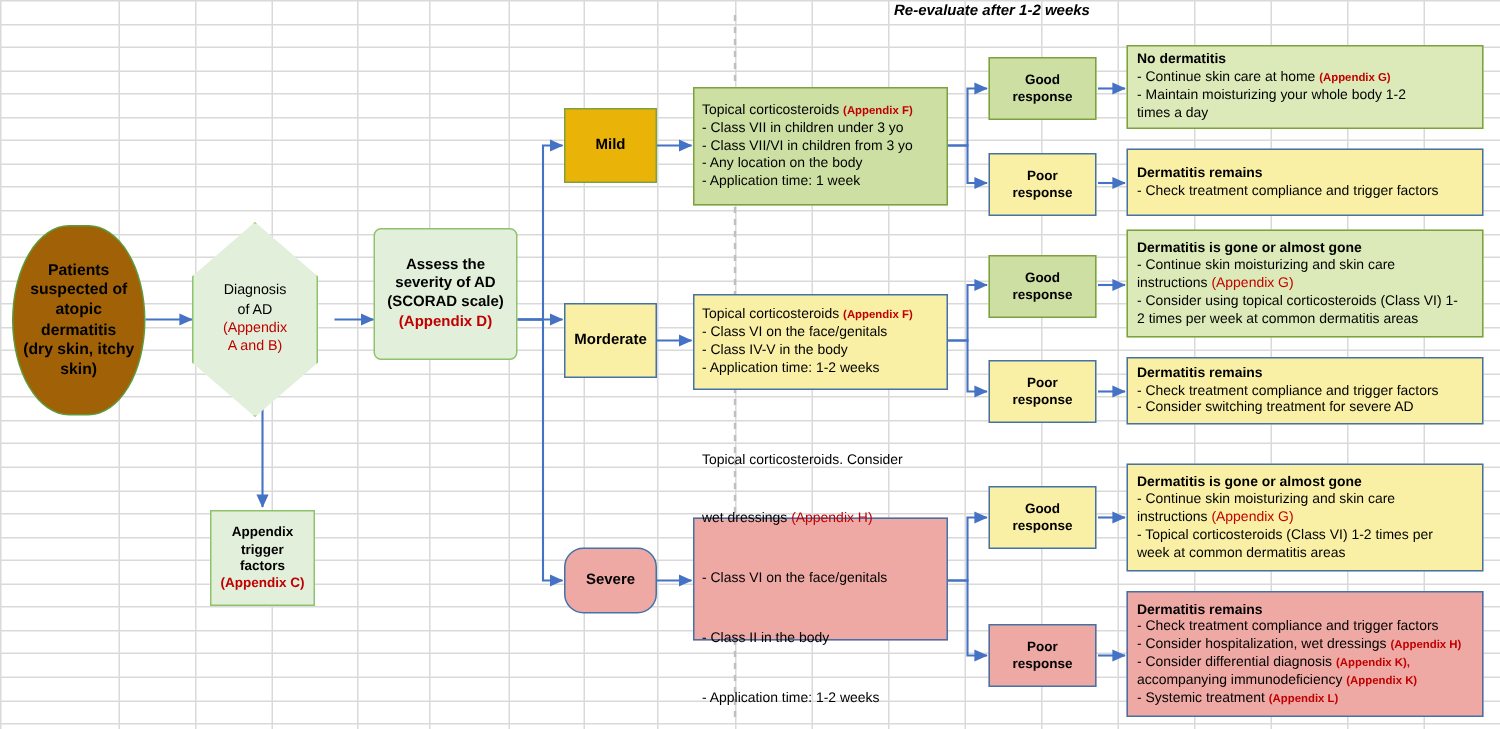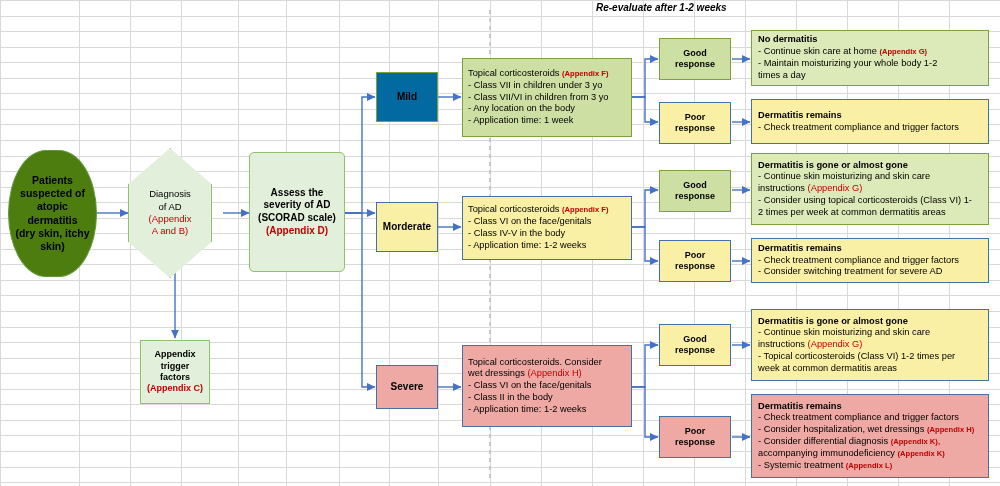--- a/index.html
+++ b/index.html
@@ -18,38 +18,38 @@
   #wires{position:absolute;inset:0;z-index:1;}
 
   
   .node{position:absolute;z-index:2;box-sizing:border-box;
         display:flex;flex-direction:column;justify-content:center;
         line-height:1.27;}
   .ctr{text-align:center;align-items:center;font-weight:bold;}
   .lft{text-align:left;}
 
   .start{
-    background:#4d7c0f;border:1px solid #5f9a3b;border-radius:48px/80px;
+    background:#a16207;border:1px solid #5f9a3b;border-radius:48px/80px;
     color:#000;font-size:10.5px;
   }
   .hexwrap{position:absolute;z-index:2;}
   .hex{
     width:100%;height:100%;background:#E2EFDA;border:1px solid #8fc36b;
     -webkit-clip-path:polygon(0% 28%,50% 0%,100% 28%,100% 100%,50% 100%,0% 100%);
     clip-path:polygon(0% 28%,50% 0%,100% 28%,100% 72%,50% 100%,0% 72%);
     display:flex;flex-direction:column;justify-content:center;align-items:center;
     text-align:center;font-size:9.5px;line-height:1.3;
   }
   .assess{background:#E2EFDA;border:1px solid #8fc36b;border-radius:5px;font-size:10px;}
   .trigger{background:#E2EFDA;border:1px solid #8fc36b;font-size:9px;}
 
   .sev{border:1px solid #4472a8;font-size:10px;}
-  .sev-mild{background:#0369a1;border-color:#7ba23f;}
+  .sev-mild{background:#eab308;border-color:#7ba23f;}
   .sev-mod{background:#FAF0A5;border-color:#4472a8;}
-  .sev-sev{background:#EEA9A4;border-color:#4472a8;}
+  .sev-sev{background:#EEA9A4;border-color:#4472a8;border-radius:13px;}
 
   .tx{border:1px solid #4472a8;padding:3px 5px;font-size:9.3px;}
   .tx-green{background:#CDDFA3;border-color:#7ba23f;}
   .tx-yellow{background:#FAF0A5;}
   .tx-pink{background:#EEA9A4;}
 
   .resp{border:1px solid #4472a8;font-size:9px;}
   .resp-green{background:#CDDFA3;border-color:#7ba23f;}
   .resp-yellow{background:#FAF0A5;}
   .resp-pink{background:#EEA9A4;}
@@ -177,21 +177,21 @@
 
 <div class="hexwrap" style="left:128px;top:148px;width:82px;height:128px;">
   <div class="hex">
     <span class="ln">Diagnosis</span>
     <span class="ln">of AD</span>
     <span class="ln appx">(Appendix</span>
     <span class="ln appx">A and B)</span>
   </div>
 </div>
 
-<div class="node assess ctr" style="left:249px;top:152px;width:96px;height:120px;">
+<div class="node assess ctr" style="left:249px;top:152px;width:96px;height:88px;">
   <span class="ln">Assess the</span>
   <span class="ln">severity of AD</span>
   <span class="ln">(SCORAD scale)</span>
   <span class="ln appx">(Appendix D)</span>
 </div>
 
 <div class="node trigger ctr" style="left:140px;top:340px;width:70px;height:64px;">
   <span class="ln">Appendix</span>
   <span class="ln">trigger</span>
   <span class="ln">factors</span>
@@ -216,21 +216,21 @@
   <span class="ln">- Application time: 1 week</span>
 </div>
 
 <div class="node tx tx-yellow lft" style="left:462px;top:196px;width:170px;height:64px;">
   <span class="ln"><span>Topical corticosteroids</span> <span class="appx-sm">(Appendix F)</span></span>
   <span class="ln">- Class VI on the face/genitals</span>
   <span class="ln">- Class IV-V in the body</span>
   <span class="ln">- Application time: 1-2 weeks</span>
 </div>
 
-<div class="node tx tx-pink lft" style="left:462px;top:345px;width:170px;height:82px;">
+<div class="node tx tx-pink lft" style="left:462px;top:345px;width:170px;height:82px;gap:28px;">
   <span class="ln">Topical corticosteroids. Consider</span>
   <span class="ln"><span>wet dressings</span> <span class="appx">(Appendix H)</span></span>
   <span class="ln">- Class VI on the face/genitals</span>
   <span class="ln">- Class II in the body</span>
   <span class="ln">- Application time: 1-2 weeks</span>
 </div>
 
 <div class="node resp resp-green ctr" style="left:659px;top:38px;width:72px;height:42px;">
   <span class="ln">Good</span>
   <span class="ln">response</span>

